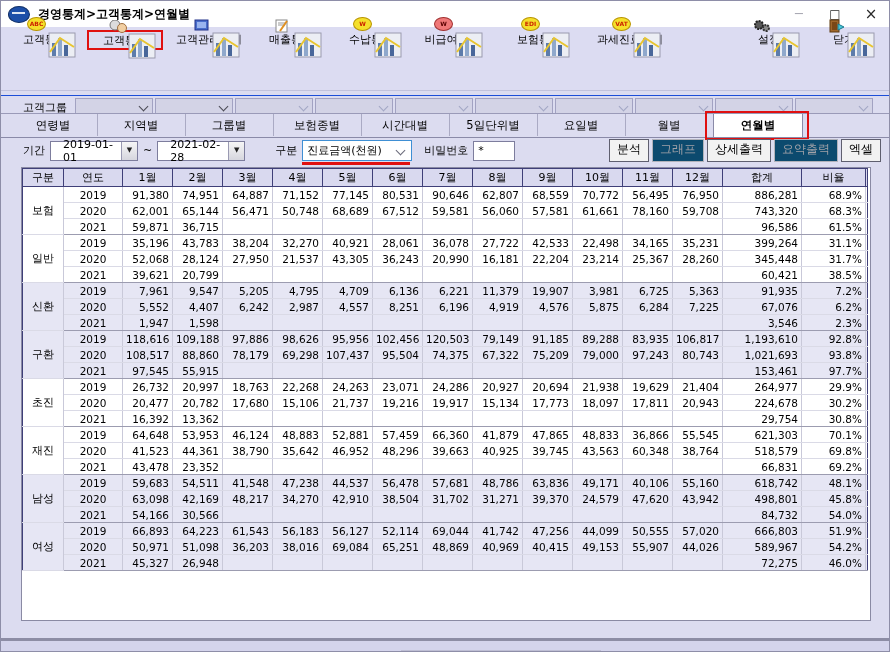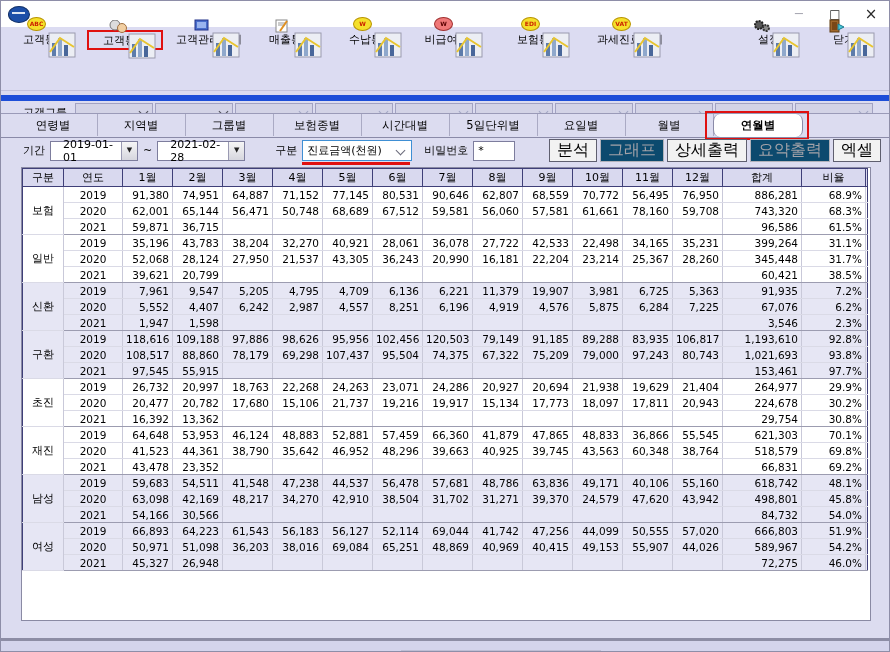--- a/index.html
+++ b/index.html
@@ -25,50 +25,50 @@
   .tb-icon{position:relative;width:34px;height:30px;margin:1px auto 0;}
   .tb-icon svg{position:absolute;left:0;top:0;}
   .badge{position:absolute;right:-1px;bottom:0px;min-width:15px;height:12px;border-radius:50%;
          font-size:6px;font-weight:bold;line-height:12px;text-align:center;padding:0 1px;}
   .badge.yellow{background:#f5e02a;border:1px solid #b89400;color:#cc2200;}
   .badge.red{background:#f07878;border:1px solid #a03030;color:#5a0000;}
   .badge.faces{background:transparent;border:none;}
   .tb-label{display:block;font-size:11px;margin-top:1px;white-space:nowrap;}
   
   .grouprow{position:absolute;left:0;top:94px;width:100%;height:22px;display:flex;align-items:center;
-            border-top:6px solid #1d4ed8;}
+            border-top:1px solid #1d4ed8;}
   .glabel{font-size:11px;margin:0 8px 0 22px;}
   .gcombos{display:flex;gap:2px;}
   .gcombo{width:76px;height:17px;background:#d3d3e6;border:1px solid #a2a2c2;position:relative;}
   .chev{position:absolute;right:5px;top:4px;width:6px;height:6px;border-left:1px solid #4a4a55;
         border-bottom:1px solid #4a4a55;transform:rotate(-45deg);}
   .gcombo.dis .chev{border-color:#a2a6c4;}
   
   .tabbar{position:absolute;left:0;top:112px;width:100%;height:23px;border-top:1px solid #9a9ab8;
           border-bottom:1px solid #8a8aa8;background:#dcdcf0;}
   .tab{position:absolute;top:0;height:22px;width:88px;line-height:22px;text-align:center;font-size:11.5px;
        border-right:1px solid #aaaac4;cursor:default;}
-  .tab.sel{background:#ffffff;font-weight:bold;border-left:1px solid #8a8aa8;border-right:1px solid #8a8aa8;height:23px;border-radius:7px;}
+  .tab.sel{background:#ffffff;font-weight:bold;border-left:1px solid #8a8aa8;border-right:1px solid #8a8aa8;height:23px;}
   .tab-redbox{position:absolute;border:2px solid #e01010;pointer-events:none;}
   
   .filterrow{position:absolute;left:0;top:136px;width:100%;height:27px;display:flex;align-items:center;font-size:11px;}
   .flabel{margin-left:22px;margin-right:5px;}
   .datebox{width:86px;height:18px;background:#fff;border:1px solid #7d7d9d;display:flex;align-items:center;}
   .datebox .val{flex:1;padding-left:12px;font-size:11px;}
   .datebox .drop{width:15px;height:100%;background:linear-gradient(#f6f6f6,#d6d6de);border-left:1px solid #9a9ab2;
                  font-size:7px;line-height:17px;text-align:center;color:#222;}
   .tilde{margin:0 5px;}
   .catcombo{position:relative;width:108px;height:19px;background:#fff;border:1px solid #3f8fd4;
             display:flex;align-items:center;margin-right:4px;}
   .catcombo .val{flex:1;padding-left:4px;}
   .catcombo .chev{position:static;margin-right:7px;border-color:#6a6a7a;}
   .red-underline{position:absolute;left:-1px;bottom:-5px;width:108px;height:3px;background:#e01010;}
   .pwfield{width:36px;height:18px;background:#fff;border:1px solid #7d7d9d;padding-left:4px;line-height:18px;}
   .actions{margin-left:auto;margin-right:8px;display:flex;gap:3px;}
-  .btn{height:21px;padding:0 7px;font-size:16px;background:#f2f2f2;border:1px solid #5f5f6f;
+  .btn{height:21px;padding:0 7px;font-size:12px;background:#f2f2f2;border:1px solid #5f5f6f;
        line-height:19px;cursor:default;white-space:nowrap;}
   .btn.dis{color:#a2a2a8;border-color:#b2b2ba;background:#0c4a6e;}
   
   .tablepanel{position:absolute;left:20px;top:166px;width:848px;height:452px;background:#ffffff;
               border:1px solid #8a8aa4;overflow:hidden;}
   table.stats{border-collapse:collapse;table-layout:fixed;width:846px;font-size:10.5px;}
   table.stats th{background:#d9d9ef;border:1px solid #3f3f78;height:17px;font-weight:normal;
                  font-size:11px;padding:0;}
   table.stats td{border-right:1px solid #c9c9d9;border-bottom:1px solid #dadae6;height:15px;padding:0 3px;
                  white-space:nowrap;overflow:hidden;}
@@ -84,20 +84,21 @@
   .statusbar{position:absolute;left:0;top:640px;width:100%;height:10px;background:#d4d4ec;}
   .watermark{position:absolute;left:400px;top:649px;width:200px;height:3px;background:#7a7a8a;opacity:.25;}
 </style>
 </head>
 <body>
 
 <div class="window">
 
   <div class="titlebar">
     <span class="logo"></span>
+    <span class="title">경영통계&gt;고객통계&gt;연월별</span>
     <span class="winctl">
       <span class="ctl min">─</span>
       <span class="ctl max">□</span>
       <span class="ctl close">×</span>
     </span>
   </div>
 
   <div class="toolbar" id="toolbar">
       <div class="tb-item" style="left: 6px; width: 76px;"><span class="tb-icon"><svg width="34" height="30" viewBox="0 0 34 30">
             <rect x="4" y="2" width="26" height="24" fill="#eceef4" stroke="#9a9aae"></rect>

